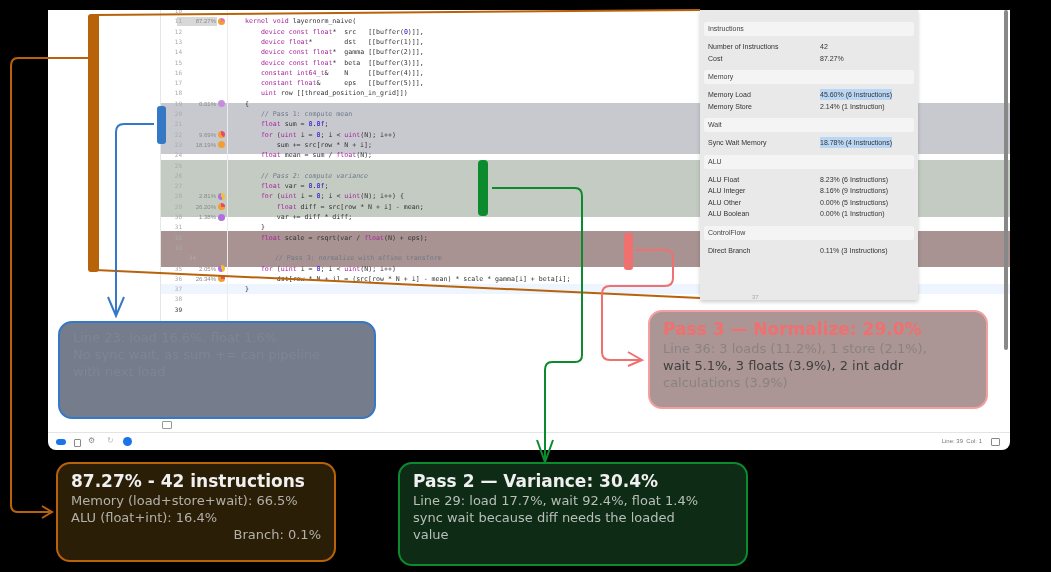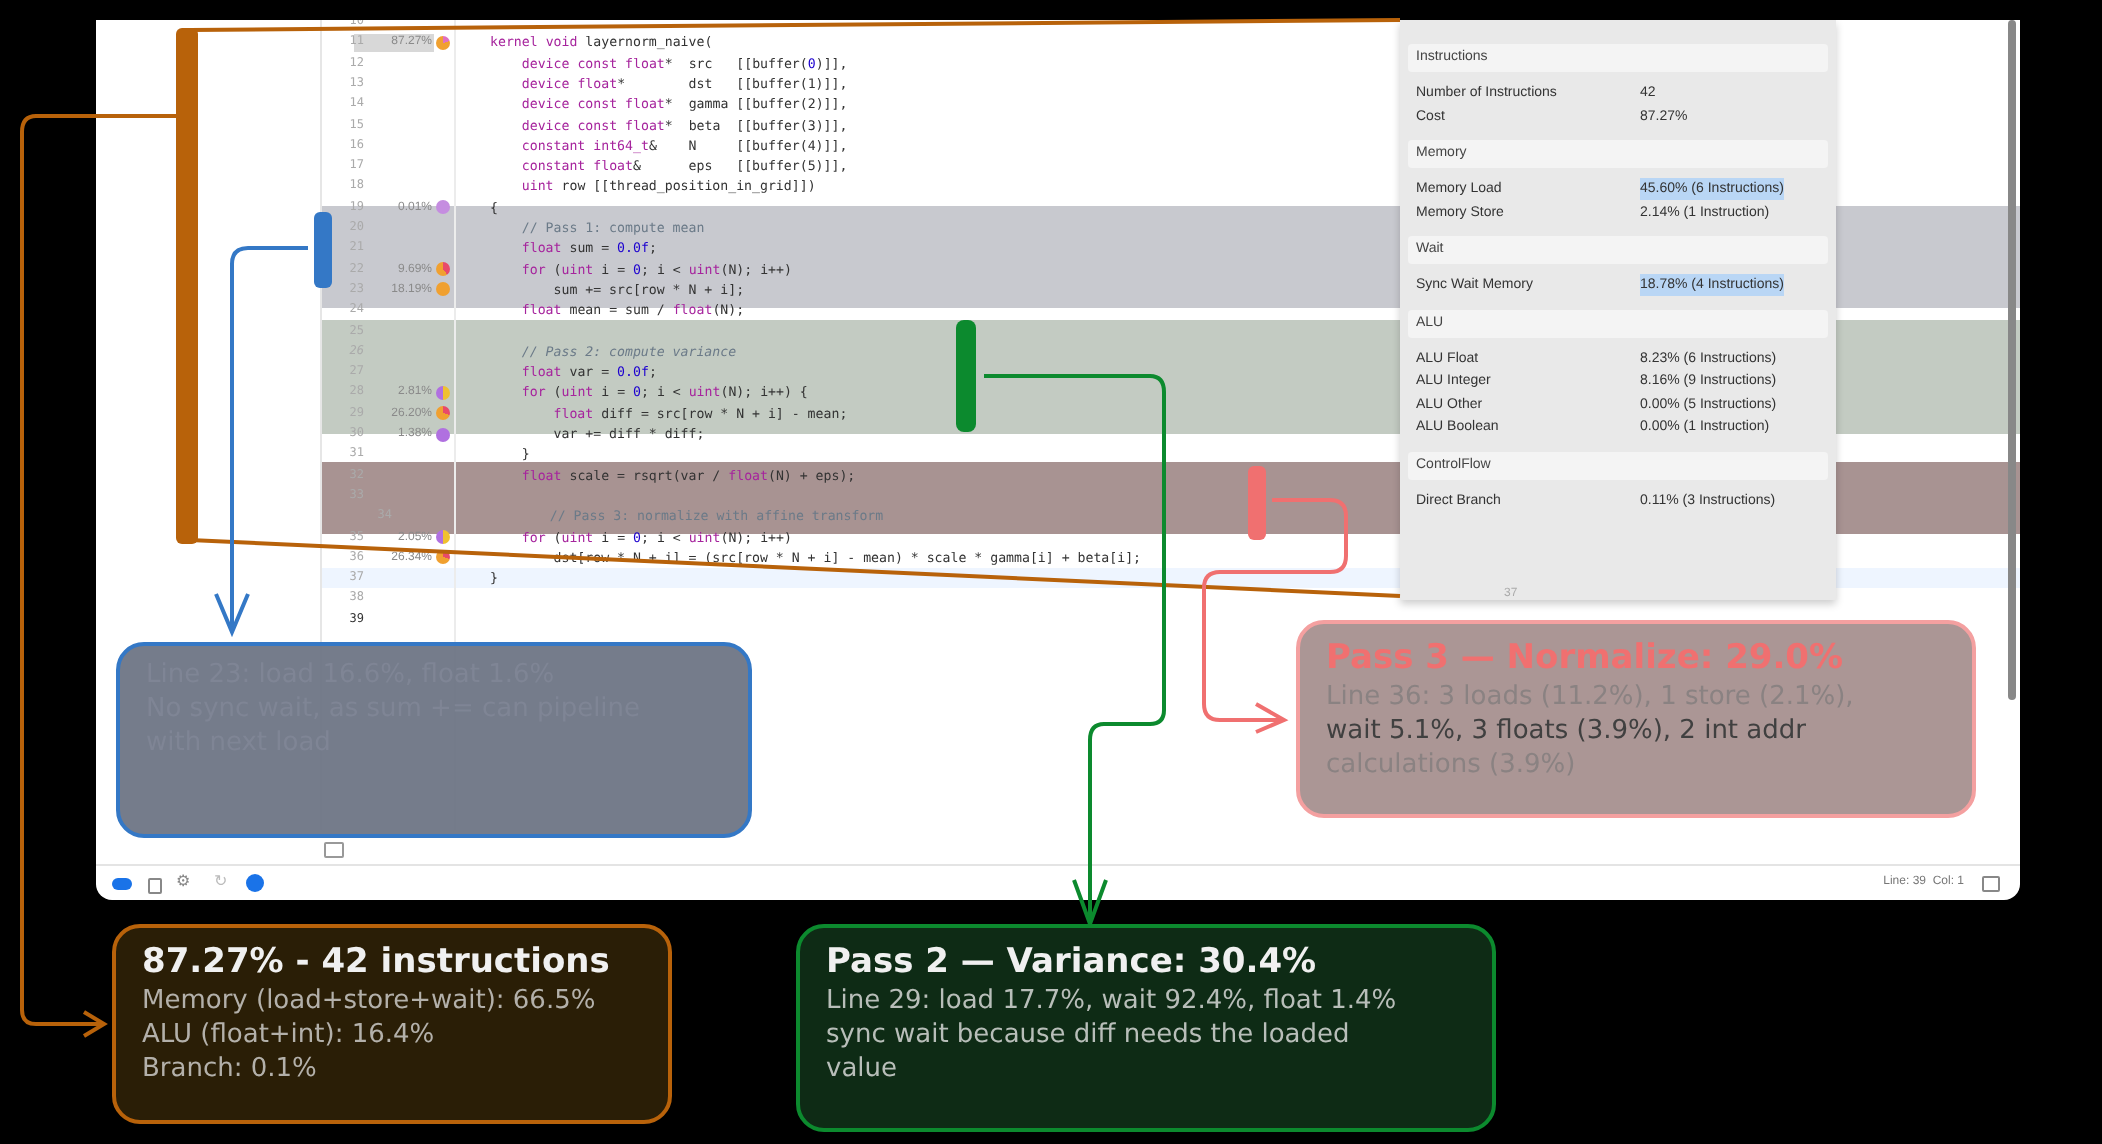--- a/index.html
+++ b/index.html
@@ -175,21 +175,21 @@
   <div class="t" style="color:#f07070;">Pass 3 — Normalize: 29.0%</div>
   <div class="b" style="color:#8a8282;">Line 36: 3 loads (11.2%), 1 store (2.1%),</div>
   <div class="b" style="color:#404040;">wait 5.1%, 3 floats (3.9%), 2 int addr</div>
   <div class="b" style="color:#8a8282;">calculations (3.9%)</div>
 </div>
 
 <div class="annot" style="left:56px;top:462px;width:280px;height:100px;background:#2a1e06;border:2px solid #b8620a;padding:6px 13px;">
   <div class="t" style="color:#f0f0f0;">87.27% - 42 instructions</div>
   <div class="b" style="color:#b3b0aa;">Memory (load+store+wait): 66.5%</div>
   <div class="b" style="color:#b3b0aa;">ALU (float+int): 16.4%</div>
-  <div class="b" style="color:#b3b0aa;">Branch: 0.1%</div>
+  <div class="b" style="color:#b3b0aa;text-align:right;">Branch: 0.1%</div>
 </div>
 
 <div class="annot" style="left:398px;top:462px;width:350px;height:104px;background:#0e2b15;border:2px solid #0c8a2e;padding:6px 13px;">
   <div class="t" style="color:#f0f0f0;">Pass 2 — Variance: 30.4%</div>
   <div class="b" style="color:#b8beb9;">Line 29: load 17.7%, wait 92.4%, float 1.4%</div>
   <div class="b" style="color:#b8beb9;">sync wait because diff needs the loaded</div>
   <div class="b" style="color:#b8beb9;">value</div>
 </div>
 
 </body></html>

